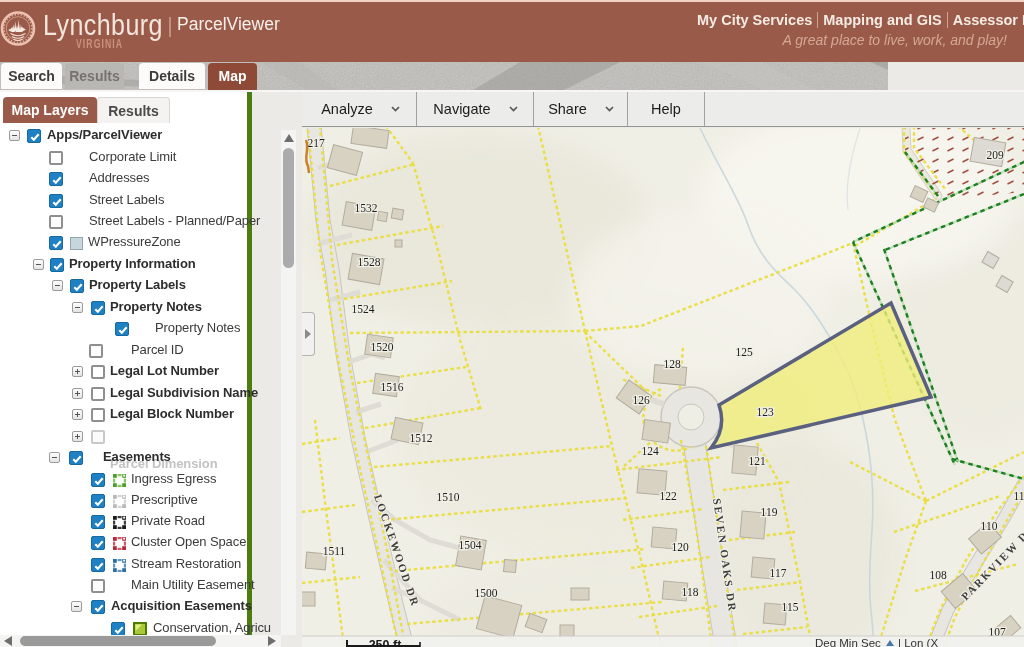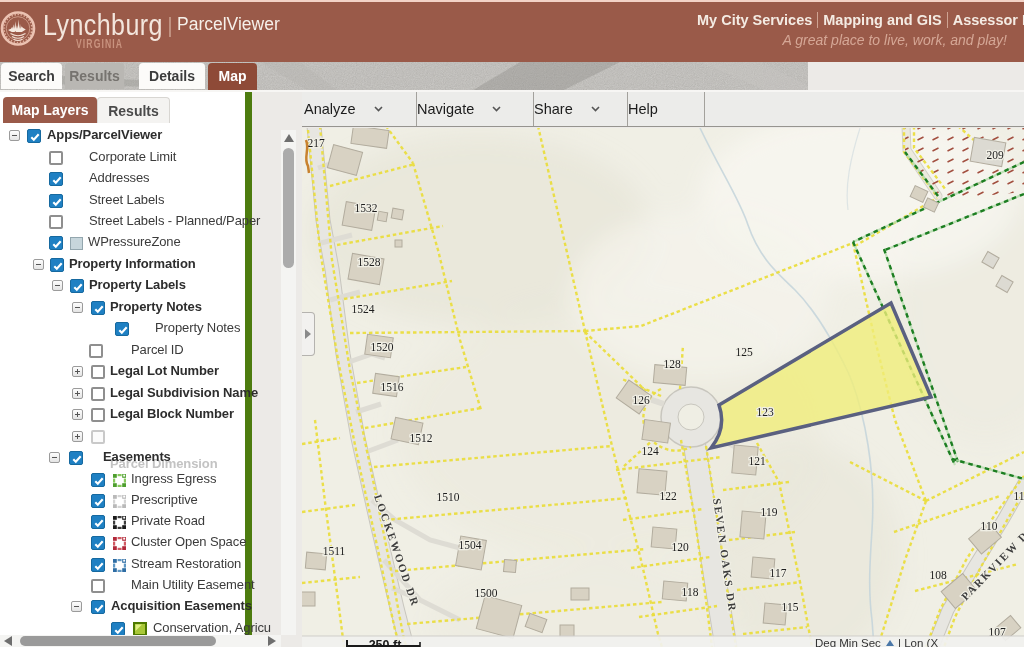--- a/index.html
+++ b/index.html
@@ -8,28 +8,28 @@
   
   #header{position:absolute;left:0;top:0;width:1024px;height:62px;background:#9a5a49;border-top:2px solid #f3d2c6;box-sizing:border-box;}
   #lynchburg{position:absolute;left:43px;top:6px;color:#f3e6dd;font-size:29.5px;letter-spacing:0.5px;transform:scaleX(0.85);transform-origin:0 0;}
   #virginia{position:absolute;left:76px;top:35px;color:#c9937f;font-size:12px;letter-spacing:1.5px;font-weight:bold;transform:scaleX(0.72);transform-origin:0 0;}
   #hsep1{position:absolute;left:169px;top:15px;width:2px;height:20px;background:#c09180;}
   #parcelviewer{position:absolute;left:177px;top:12px;color:#f6f0ea;font-size:17.5px;}
   #hlinks{position:absolute;left:697px;top:10px;color:#f4ebe3;font-size:14.5px;font-weight:bold;white-space:nowrap;}
   #hlinks .sep{display:inline-block;width:1px;height:16px;background:#cfa493;vertical-align:-3px;margin:0 5px;}
   #tagline{position:absolute;right:17px;top:30px;color:#d5a796;font-size:14px;font-style:italic;}
   
-  #tabstrip{position:absolute;left:0;top:62px;width:808px;height:28px;background:#a7a5a1;overflow:hidden;}#whitegap{position:absolute;left:0;top:90px;width:1024px;height:2px;background:#f7f6f4;}
+  #tabstrip{position:absolute;left:0;top:62px;width:888px;height:28px;background:#a7a5a1;overflow:hidden;}#whitegap{position:absolute;left:0;top:90px;width:1024px;height:2px;background:#f7f6f4;}
   .mtab{position:absolute;top:1px;height:26px;line-height:26px;text-align:center;font-size:14px;font-weight:bold;border-radius:4px 4px 0 0;}
   #tab-search{left:1px;width:61px;background:#fcfbf9;color:#3c3c3c;}
   #tab-results{left:65px;width:59px;background:#b9b7b3;color:#76736f;}
   #tab-details{left:139px;width:66px;background:#fcfbf9;color:#3c3c3c;}
   #tab-map{left:208px;width:49px;height:27px;background:#8e4a37;color:#fff;}
   
-  #sidebar{position:absolute;left:0;top:92px;width:252px;height:555px;background:#fff;border-right:7px solid #4d7c0f;box-sizing:border-box;}
+  #sidebar{position:absolute;left:0;top:92px;width:252px;height:555px;background:#fff;border-right:5px solid #4d7c0f;box-sizing:border-box;}
   .stab{position:absolute;top:5px;height:26px;line-height:26px;text-align:center;font-size:14px;font-weight:bold;border-radius:4px 4px 0 0;}
   #stab-layers{left:3px;width:94px;background:#9a5a49;color:#fff;}
   #stab-results{left:97px;width:73px;background:#f4f3f1;color:#4a4a4a;border:1px solid #d8d6d2;border-bottom:none;box-sizing:border-box;}
   .row{position:absolute;height:20px;white-space:nowrap;}
   .cb{position:absolute;width:14px;height:14px;border-radius:2px;box-sizing:border-box;}
   .cb.on{background:#1f80c3;border:1px solid #16699f;}
   .cb.on svg{position:absolute;left:1px;top:1px;}
   .cb.off{background:#fff;border:2px solid #8f8f8f;}
   .cb.dis{background:#fbfbfb;border:2px solid #c9c9c9;}
   .lbl{position:absolute;top:1px;font-size:13px;letter-spacing:-0.1px;color:#3b3b3b;}
@@ -39,21 +39,21 @@
   .exp i{position:absolute;left:2px;top:4px;width:5px;height:1px;background:#555;}
   .licon{position:absolute;width:13px;height:13px;}
   
   #vscroll{position:absolute;left:281px;top:38px;width:15px;height:505px;background:#f4f4f2;}
   #vthumb{position:absolute;left:2px;top:18px;width:11px;height:120px;background:#ababab;border-radius:6px;}
   #hscroll{position:absolute;left:0px;top:543px;width:281px;height:12px;background:#f4f4f2;}
   #hthumb{position:absolute;left:20px;top:1px;width:196px;height:10px;background:#9a9a9a;border-radius:5px;}
   .arr{position:absolute;width:0;height:0;}
   
   #toolbar{position:absolute;left:302px;top:92px;width:722px;height:35px;background:#ececea;border-bottom:1px solid #96948f;box-sizing:border-box;}
-  .tbtn{position:absolute;top:0;height:34px;line-height:34px;font-size:14.5px;color:#1c1c1c;}
+  .tbtn{position:absolute;top:0;height:34px;line-height:34px;font-size:14.5px;color:#1c1c1c;text-align:center;}
   .tsep{position:absolute;top:0;width:1px;height:34px;background:#a3a19c;}
   .chev{display:inline-block;margin-left:14px;width:8px;height:8px;position:relative;top:-2px;}
   
   #map{position:absolute;left:302px;top:128px;width:722px;height:519px;}
   #collapser{position:absolute;left:302px;top:312px;width:13px;height:44px;background:#f2f1ef;border:1px solid #b5b3af;border-left:none;border-radius:0 4px 4px 0;box-sizing:border-box;}
 </style>
 </head>
 <body>
 <div id="page">
   <div id="header">

